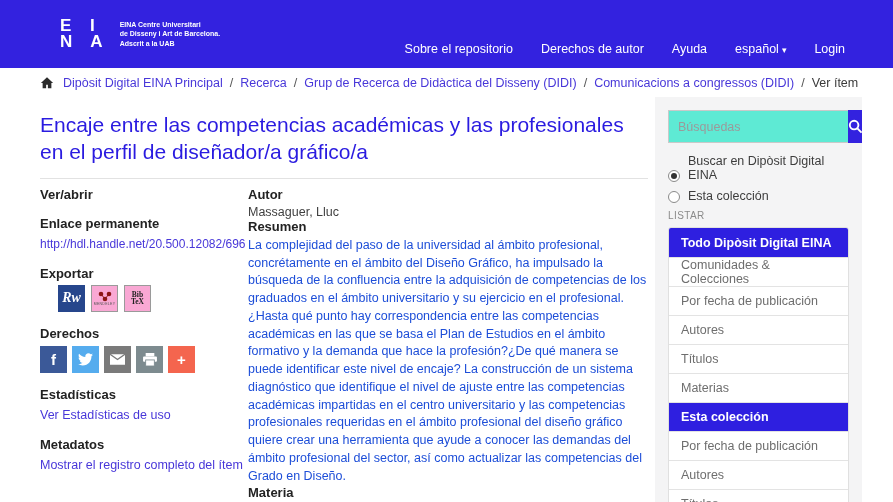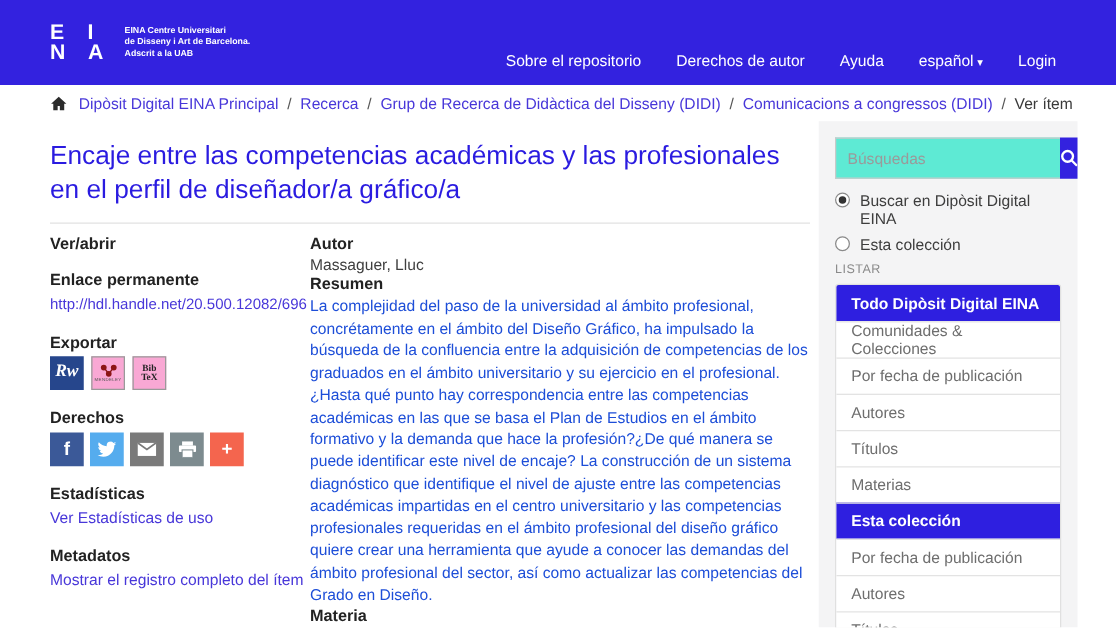--- a/index.html
+++ b/index.html
@@ -1,21 +1,21 @@
 <!DOCTYPE html>
 <html><head>
 <meta charset="utf-8">
 <style>
   * { margin:0; padding:0; box-sizing:border-box; }
   html,body { width:893px; height:502px; overflow:hidden; background:#fff;
     font-family:"Liberation Sans","DejaVu Sans",sans-serif; }
 
   
   .header { height:68px; background:#3322df; display:flex; justify-content:space-between; }
-  .logo-block { display:flex; align-items:center; padding-left:40px; gap:10px; }
+  .logo-block { display:flex; align-items:center; padding-left:40px; gap:10px;margin-left:20px; }
   .logo-letters { color:#fff; font-weight:bold; font-size:17px; letter-spacing:7px; line-height:0.95; }
   .logo-tagline { color:#fff; font-weight:bold; font-size:7px; line-height:1.3; }
   .top-nav { display:flex; align-items:center; align-self:flex-end; padding:0 48px 12px 0; gap:28px; }
   .top-nav a { color:#fff; font-size:12.5px; text-decoration:none; white-space:nowrap; }
   .caret { font-size:9px; margin-left:3px; }
 
   
   .breadcrumb { height:29px; display:flex; align-items:center; padding-left:40px; gap:7px;
     font-size:12.5px; background:#fff; }
   .breadcrumb a { color:#4837d9; text-decoration:none; white-space:nowrap; }
@@ -35,21 +35,21 @@
   .f-label { font-size:13px; font-weight:bold; color:#222; margin-top:14px; margin-bottom:3px; }
   .f-label:first-child { margin-top:0; }
   a.body-link { color:#4837d9; font-size:12.5px; text-decoration:none; display:inline-block; white-space:nowrap; }
   .file-row { display:flex; align-items:center; gap:5px; }
   .file-ic { width:11px; height:14px; flex-shrink:0; }
 
   .export-row { display:flex; gap:6px; margin-top:4px; }
   .exp-ic { width:27px; height:27px; display:flex; flex-direction:column; align-items:center;
     justify-content:center; font-size:9px; }
   .exp-refworks { background:#26468c; color:#fff; font-family:"Liberation Serif",serif;
-    font-style:italic; font-weight:bold; font-size:14px; }
+    font-style:italic; font-weight:bold; font-size:14px;margin-left:18px; }
   .exp-box { background:#f9a8d4; border:1px solid #9a9a9a; }
   .exp-mendeley svg { display:block; }
   .exp-caption { font-size:3.5px; color:#555; letter-spacing:0.3px; }
   .exp-bibtex { font-family:"Liberation Serif",serif; font-weight:bold; font-size:7.5px;
     color:#222; line-height:1; }
 
   .share-row { display:flex; gap:5px; margin-top:5px; }
   .share-btn { width:27px; height:27px; display:flex; align-items:center; justify-content:center;
     color:#fff; font-weight:bold; font-size:15px; }
 
@@ -60,21 +60,21 @@
   .sidebar { position:absolute; left:655px; top:0; width:207px; height:405px;
     background:#f4f4f5; padding:13px 13px 0 13px; overflow:hidden; }
   .search-row { display:flex; }
   .search-input { flex:1; height:33px; border:1px solid #c9c9c9; border-right:none;
     padding:0 9px; font-size:12.5px; color:#333; background:#5eead4; outline:none; }
   .search-input::placeholder { color:#9a9a9a; }
   .search-btn { width:38px; height:33px; background:#3322df; border:none; display:flex;
     align-items:center; justify-content:center; cursor:pointer; }
 
   .scope { margin-top:11px; }
-  .radio-row { display:flex; align-items:flex-start; gap:8px; margin-bottom:7px; }
+  .radio-row { display:flex; align-items:flex-end; gap:8px; margin-bottom:7px; }
   .radio { width:12px; height:12px; border-radius:50%; border:1px solid #8a8a8a; background:#fff;
     display:flex; align-items:center; justify-content:center; flex-shrink:0; }
   .radio .dot { width:6px; height:6px; border-radius:50%; background:#333; }
   .radio-row span.lab { font-size:12.5px; color:#3d3d3d; }
 
   .listar { margin-top:2px; font-size:10px; color:#8a8a8a; letter-spacing:0.4px; }
   .list-group { margin-top:6px; border:1px solid #e0e0e0; border-radius:3px; overflow:hidden; }
   .list-row { height:29px; display:flex; align-items:center; padding:0 12px; background:#fff;
     border-top:1px solid #e3e3e3; font-size:12.5px; color:#6e6e6e; cursor:pointer; }
   .list-row:first-child { border-top:none; }

